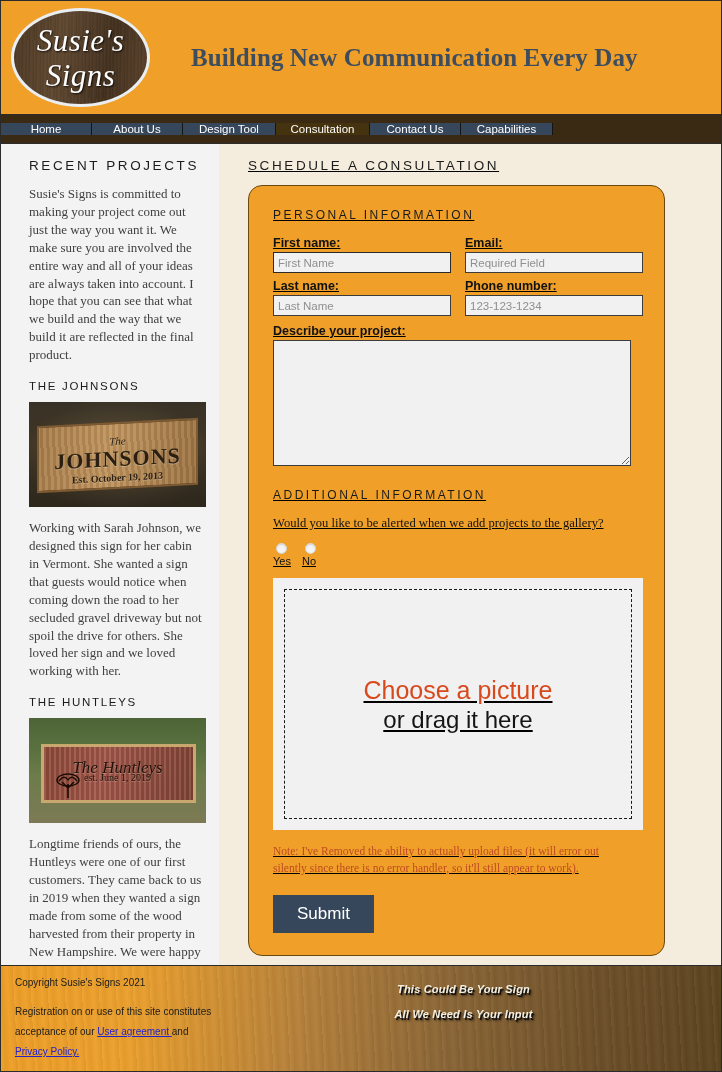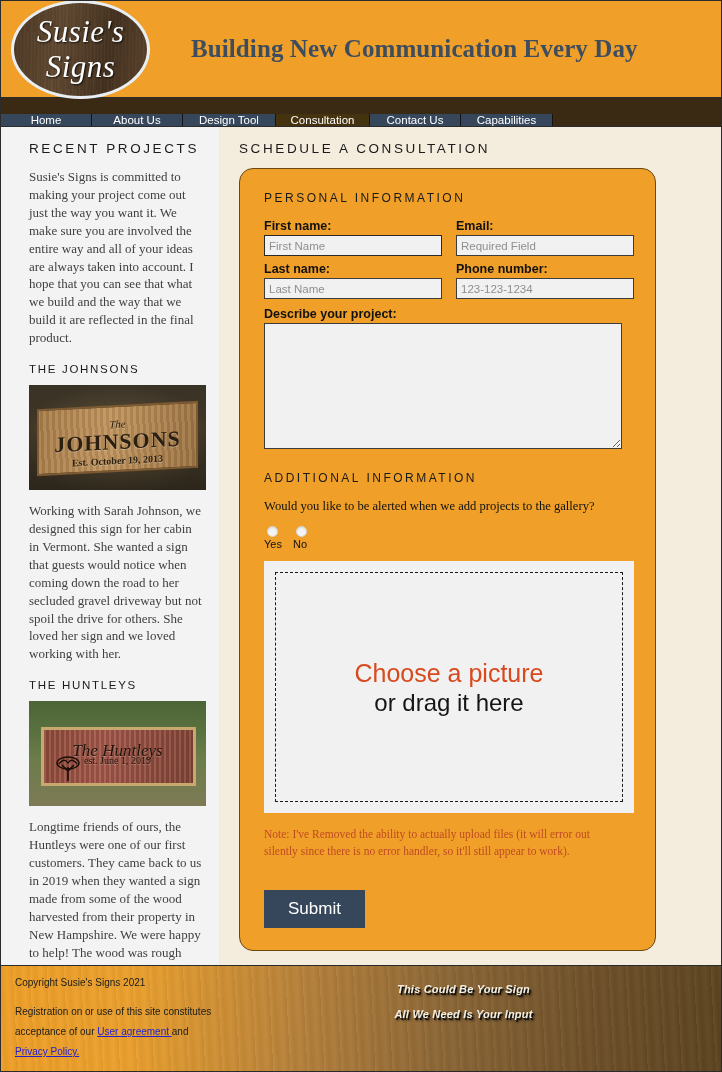--- a/index.html
+++ b/index.html
@@ -19,21 +19,21 @@
     height: 1072px;
     position: relative;
     box-sizing: border-box;
     border: 1px solid #2b2b2b;
     background: #f4ecdd;
     overflow: hidden;
   }
 
   
   #header {
-    height: 96px;
+    height: 113px;
     background: #f0a029;
     position: relative;
     display: flex;
     align-items: center;
   }
   #logo-wrap {
     width: 145px;
     height: 105px;
     margin-left: 7px;
     position: relative;
@@ -76,21 +76,21 @@
     font-weight: bold;
     margin-left: 38px;
     letter-spacing: 0.1px;
   }
 
   
   #nav {
     height: 28px;
     background: #3a2a14;
     display: flex;
-    align-items: flex-end;
+    align-items: center;
     border-top: 1px solid #2b2b2b;
     border-bottom: 1px solid #2b2b2b;
   }
   .nav-item {
     background: #36475c;
     color: #ffffff;
     font-size: 11.5px;
     display: flex;
     align-items: center;
     justify-content: center;
@@ -201,22 +201,23 @@
   #h-tree {
     position: absolute;
     left: 26px; top: 52px;
     width: 26px; height: 28px;
     z-index: 2;
   }
 
   
   #main {
     flex: 1;
-    padding: 12px 15px 0 20px;
-    box-sizing: border-box;
+    padding: 12px 15px 0 29px;
+    box-sizing: border-box;
+    text-decoration: underline;
   }
   #form-card {
     background: #f0a029;
     border: 1px solid #6a4a10;
     border-radius: 14px;
     padding: 22px 22px 22px 24px;
     box-sizing: border-box;
     margin-top: 11px;
     width: 417px;
   }
@@ -318,21 +319,21 @@
     font-size: 24px;
     color: #151515;
     font-family: "Liberation Sans", sans-serif;
     line-height: 29px;
   }
   #upload-note {
     font-family: "Liberation Serif", serif;
     font-size: 11.5px;
     line-height: 17px;
     color: #c04a22;
-    margin: 24px 0 12px 0;
+    margin: 24px 0 0 0;
     width: 350px;
   }
   #submit-button {
     margin-top: 18px;
     background: #36475c;
     color: #ffffff;
     border: none;
     font-family: "Liberation Sans", sans-serif;
     font-size: 17px;
     padding: 9px 24px;

